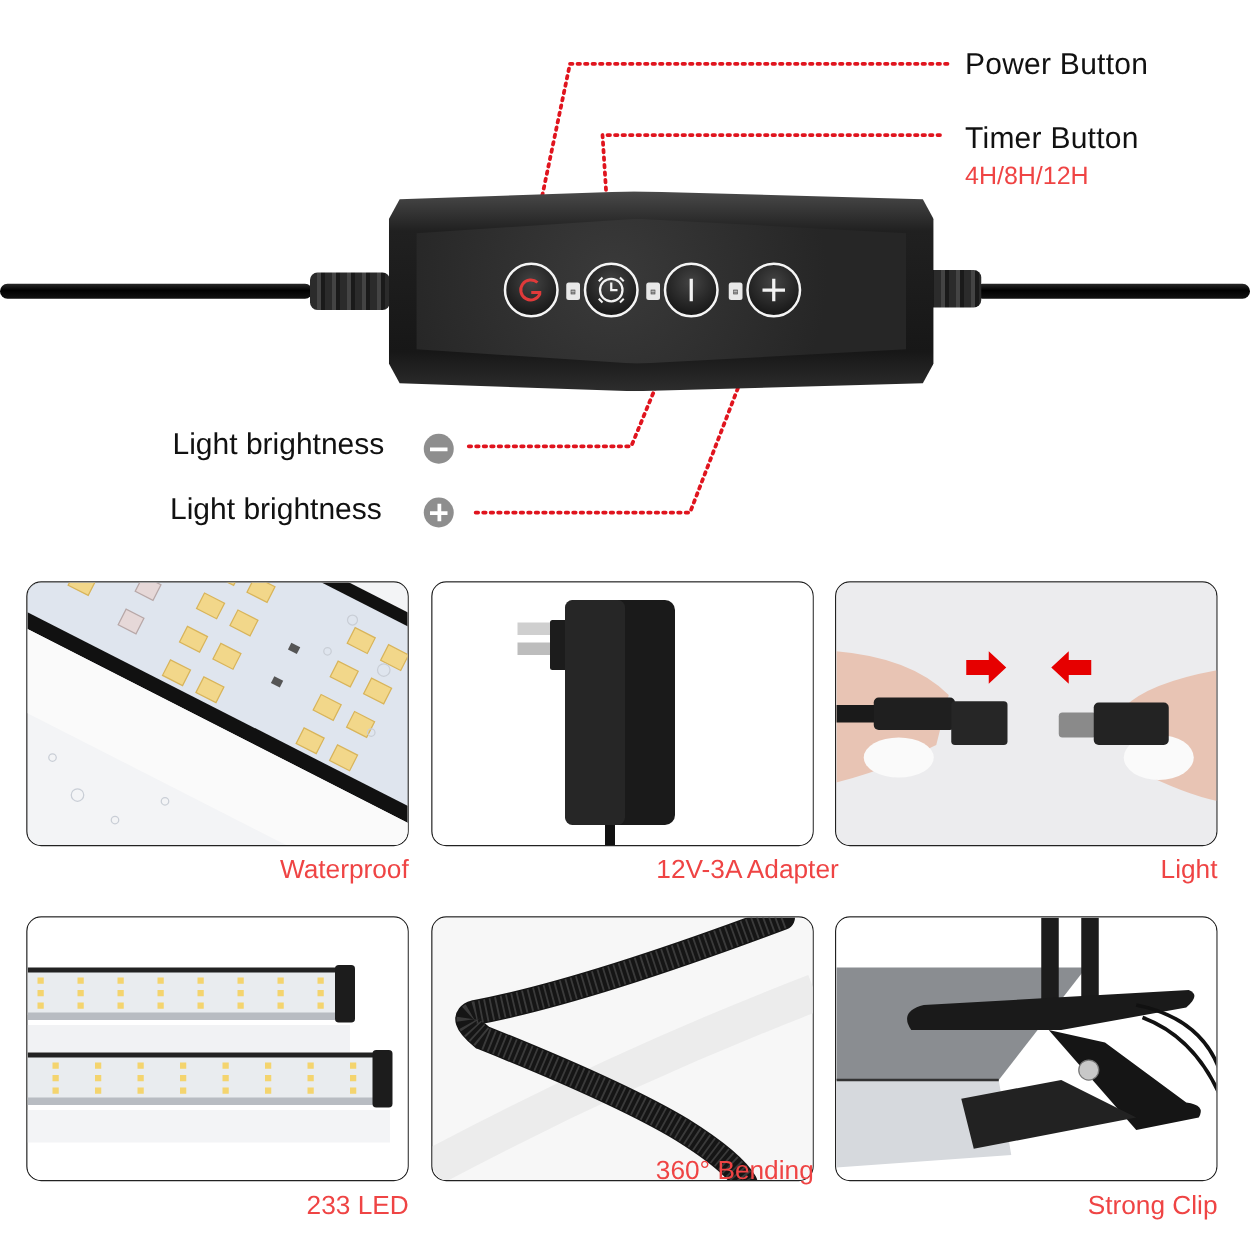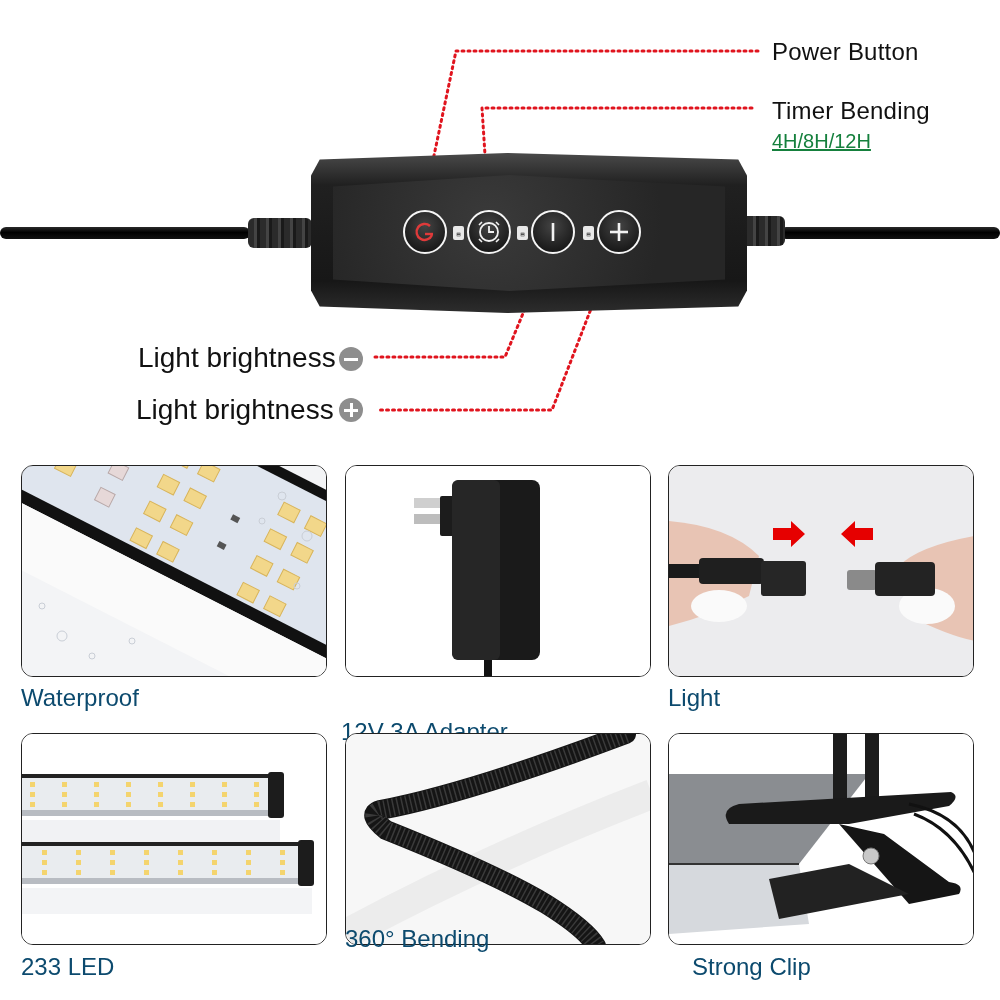--- a/index.html
+++ b/index.html
@@ -3,22 +3,22 @@
 <meta charset="utf-8">
 <style>
   * { box-sizing: border-box; margin: 0; padding: 0; }
   html, body { width: 1000px; height: 1000px; background: #ffffff; overflow: hidden; }
   body { position: relative; font-family: "Liberation Sans", "DejaVu Sans", sans-serif; color: #111; }
 
   .abs { position: absolute; }
 
   
   .callout-label { position: absolute; font-size: 24px; color: #111; white-space: nowrap; letter-spacing: 0.2px; }
-  .callout-sub { position: absolute; font-size: 20px; color: #15803d; white-space: nowrap; text-decoration: underline; }
-  .bright-label { position: absolute; font-size: 28px; color: #111; white-space: nowrap; }
+  .callout-sub { position: absolute; font-size: 20px; color: #ef4444; white-space: nowrap; }
+  .bright-label { position: absolute; font-size: 24px; color: #111; white-space: nowrap; }
   .gray-circle { position: absolute; width: 24px; height: 24px; border-radius: 50%; background: #8e8e8e; }
   .gray-circle::before { content: ""; position: absolute; left: 5px; right: 5px; top: 10.5px; height: 3px; background: #fff; }
   .gray-circle.plus::after { content: ""; position: absolute; top: 5px; bottom: 5px; left: 10.5px; width: 3px; background: #fff; }
 
   
   .cable { position: absolute; height: 12px; background: linear-gradient(#2a2a2a, #000 45%, #111); border-radius: 6px; }
   .strain { position: absolute; height: 30px; border-radius: 6px;
     background: repeating-linear-gradient(90deg, #2b2b2b 0 6px, #444 6px 9px, #1a1a1a 9px 12px); }
   .remote { position: absolute; left: 311px; top: 153px; width: 436px; height: 160px; }
   .remote-shell { position: absolute; inset: 0;
@@ -27,21 +27,21 @@
   .remote-face { position: absolute; left: 22px; top: 22px; right: 22px; bottom: 22px;
     clip-path: polygon(0 10%, 45% 0%, 100% 10%, 100% 90%, 45% 100%, 0 90%);
     background: radial-gradient(circle at 40% 40%, #3a3a3a, #262626 70%); }
   .rbtn { position: absolute; width: 44px; height: 44px; border-radius: 50%; border: 2.5px solid #f5f5f5;
     background: radial-gradient(circle at 50% 35%, #444, #1a1a1a 75%); display: flex; align-items: center; justify-content: center; }
   .tag { position: absolute; width: 11px; height: 14px; background: #e8e8e8; border-radius: 2px; font-size: 6px; color: #222;
     display: flex; align-items: center; justify-content: center; font-family: "DejaVu Sans Mono", monospace; }
 
   
   .card { position: absolute; width: 306px; height: 212px; border: 1.5px solid #222; border-radius: 12px; overflow: hidden; background: #fff; }
-  .caption { position: absolute; width: 306px; text-align: left; font-size: 24px; color: #0c4a6e; }
+  .caption { position: absolute; width: 306px; text-align: right; font-size: 21px; color: #ef4444; }
 
   svg { display: block; }
 </style>
 </head>
 <body>
 
 <section>
 
   <svg class="abs" style="left:0;top:0" width="1000" height="440">
     <g fill="none" stroke="#e0141e" stroke-width="3" stroke-dasharray="2 4" stroke-linecap="round">
@@ -87,21 +87,21 @@
 
     <div class="rbtn" style="left:286px;top:57px;">
       <svg width="24" height="24" viewBox="0 0 24 24">
         <line x1="12" y1="3" x2="12" y2="21" stroke="#f2f2f2" stroke-width="2.6"></line>
         <line x1="3" y1="12" x2="21" y2="12" stroke="#f2f2f2" stroke-width="2.6"></line>
       </svg>
     </div>
   </div>
 
   <div class="callout-label" style="left:772px;top:38px;">Power Button</div>
-  <div class="callout-label" style="left:772px;top:97px;">Timer Bending</div>
+  <div class="callout-label" style="left:772px;top:97px;">Timer Button</div>
   <div class="callout-sub" style="left:772px;top:130px;">4H/8H/12H</div>
 
   <div class="bright-label" style="left:138px;top:342px;">Light brightness</div>
   <div class="gray-circle" style="left:339px;top:347px;"></div>
 
   <div class="bright-label" style="left:136px;top:394px;">Light brightness</div>
   <div class="gray-circle plus" style="left:339px;top:398px;"></div>
 </section>
 
 <section>
@@ -167,21 +167,21 @@
     <svg width="306" height="212" viewBox="0 0 306 212">
       <rect width="306" height="212" fill="#ffffff"></rect>
       <rect x="68" y="32" width="28" height="10" fill="#cfcfcf"></rect>
       <rect x="68" y="48" width="28" height="10" fill="#bdbdbd"></rect>
       <rect x="94" y="30" width="14" height="40" rx="2" fill="#1c1c1c"></rect>
       <rect x="106" y="14" width="88" height="180" rx="8" fill="#1a1a1a"></rect>
       <rect x="106" y="14" width="48" height="180" rx="6" fill="#262626"></rect>
       <rect x="138" y="194" width="8" height="18" fill="#111"></rect>
     </svg>
   </div>
-  <div class="caption" style="left:341px;top:684px;margin-top:34px;">12V-3A Adapter</div>
+  <div class="caption" style="left:365px;top:684px;">12V-3A Adapter</div>
 
   <div class="card" style="left:668px;top:465px;">
     <svg width="306" height="212" viewBox="0 0 306 212">
       <rect width="306" height="212" fill="#ececee"></rect>
 
       <path d="M0 55 Q60 60 90 90 L80 130 Q40 150 0 160 Z" fill="#e8c4b4"></path>
       <ellipse cx="50" cy="140" rx="28" ry="16" fill="#fafafa"></ellipse>
       <rect x="0" y="98" width="40" height="14" fill="#1a1a1a"></rect>
       <rect x="30" y="92" width="65" height="26" rx="4" fill="#1f1f1f"></rect>
       <rect x="92" y="95" width="45" height="35" rx="3" fill="#262626"></rect>
@@ -289,14 +289,14 @@
 
       <path d="M60 90 Q50 75 70 70 L282 58 Q292 62 280 72 L180 90 Z" fill="#1a1a1a"></path>
       <path d="M170 90 L240 170 L290 160 Q296 150 280 148 L215 100 Z" fill="#151515"></path>
       <path d="M100 145 L180 130 L240 160 L110 185 Z" fill="#222"></path>
       <circle cx="202" cy="122" r="8" fill="#c8c8c8" stroke="#777"></circle>
 
       <path d="M240 70 Q290 80 306 120" stroke="#111" stroke-width="3" fill="none"></path>
       <path d="M245 80 Q285 95 306 140" stroke="#111" stroke-width="3" fill="none"></path>
     </svg>
   </div>
-  <div class="caption" style="left:692px;top:953px;">Strong Clip</div>
+  <div class="caption" style="left:668px;top:953px;">Strong Clip</div>
 </section>
 
 </body></html>

